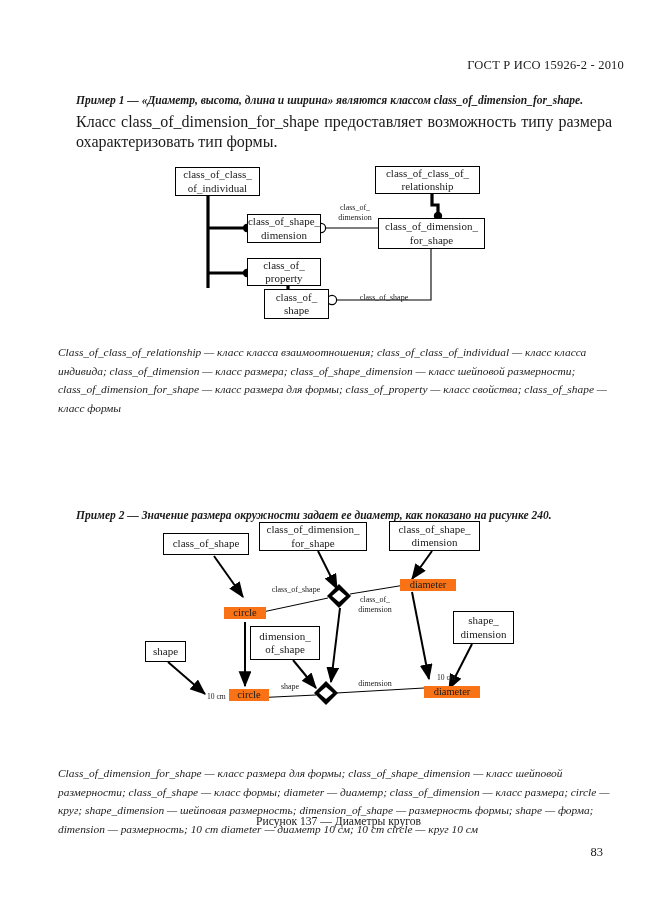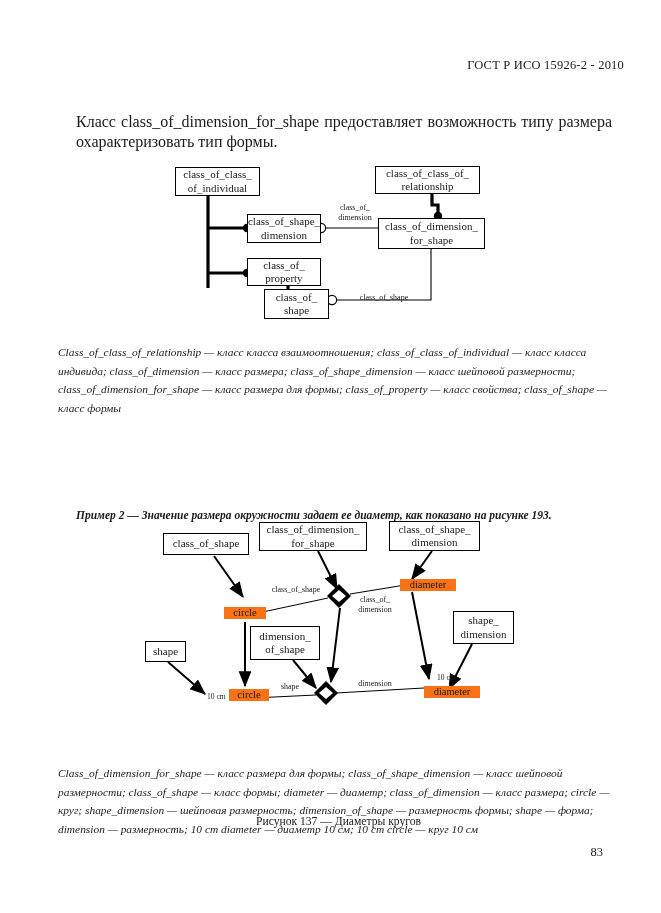--- a/index.html
+++ b/index.html
@@ -129,20 +129,21 @@
     z-index: 1;
   }
 </style>
 </head>
 <body>
 
 <div class="page">
 
   <div class="doc-header">ГОСТ Р ИСО 15926-2 - 2010</div>
 
+  <div class="example-head" id="example1-head">Пример 1 — «Диаметр, высота, длина и ширина» являются классом class_of_dimension_for_shape.</div>
 
   <div class="body-para" id="para1">
     <span>Класс class_of_dimension_for_shape предоставляет возможность типу размера охарактеризовать</span>
     <span>тип формы.</span>
   </div>
 
   <div class="diagram" id="diagram1">
     <svg class="layer">
       <defs>
         <marker id="dotFill" markerWidth="10" markerHeight="10" refX="5" refY="5" orient="auto">
@@ -188,21 +189,21 @@
 shape</div>
 
     <div class="lbl" style="left:327px; top:203px; width:56px;">class_of_
 dimension</div>
 
     <div class="lbl" style="left:348px; top:293px; width:72px;">class_of_shape</div>
   </div>
 
   <div class="legend" id="legend1">Class_of_class_of_relationship — класс класса взаимоотношения; class_of_class_of_individual — класс класса индивида; class_of_dimension — класс размера; class_of_shape_dimension — класс шейповой размерности; class_of_dimension_for_shape — класс размера для формы; class_of_property — класс свойства; class_of_shape — класс формы</div>
 
-  <div class="example-head" id="example2-head">Пример 2 — Значение размера окружности задает ее диаметр, как показано на рисунке 193.</div>
+  <div class="example-head" id="example2-head">Пример 2 — Значение размера окружности задает ее диаметр, как показано на рисунке 240.</div>
 
   <div class="diagram" id="diagram2" style="left:0; top:0; width:661px; height:913px;">
     <svg class="layer">
       <defs>
         <marker id="arrowBlk" markerWidth="9" markerHeight="9" refX="7.4" refY="3.2" orient="auto">
           <path d="M 0 0 L 8 3.2 L 0 6.4 z" fill="#000"></path>
         </marker>
       </defs>
 
       <path d="M 214 556 L 243 597" stroke="#000" stroke-width="2" fill="none" marker-end="url(#arrowBlk)"></path>

